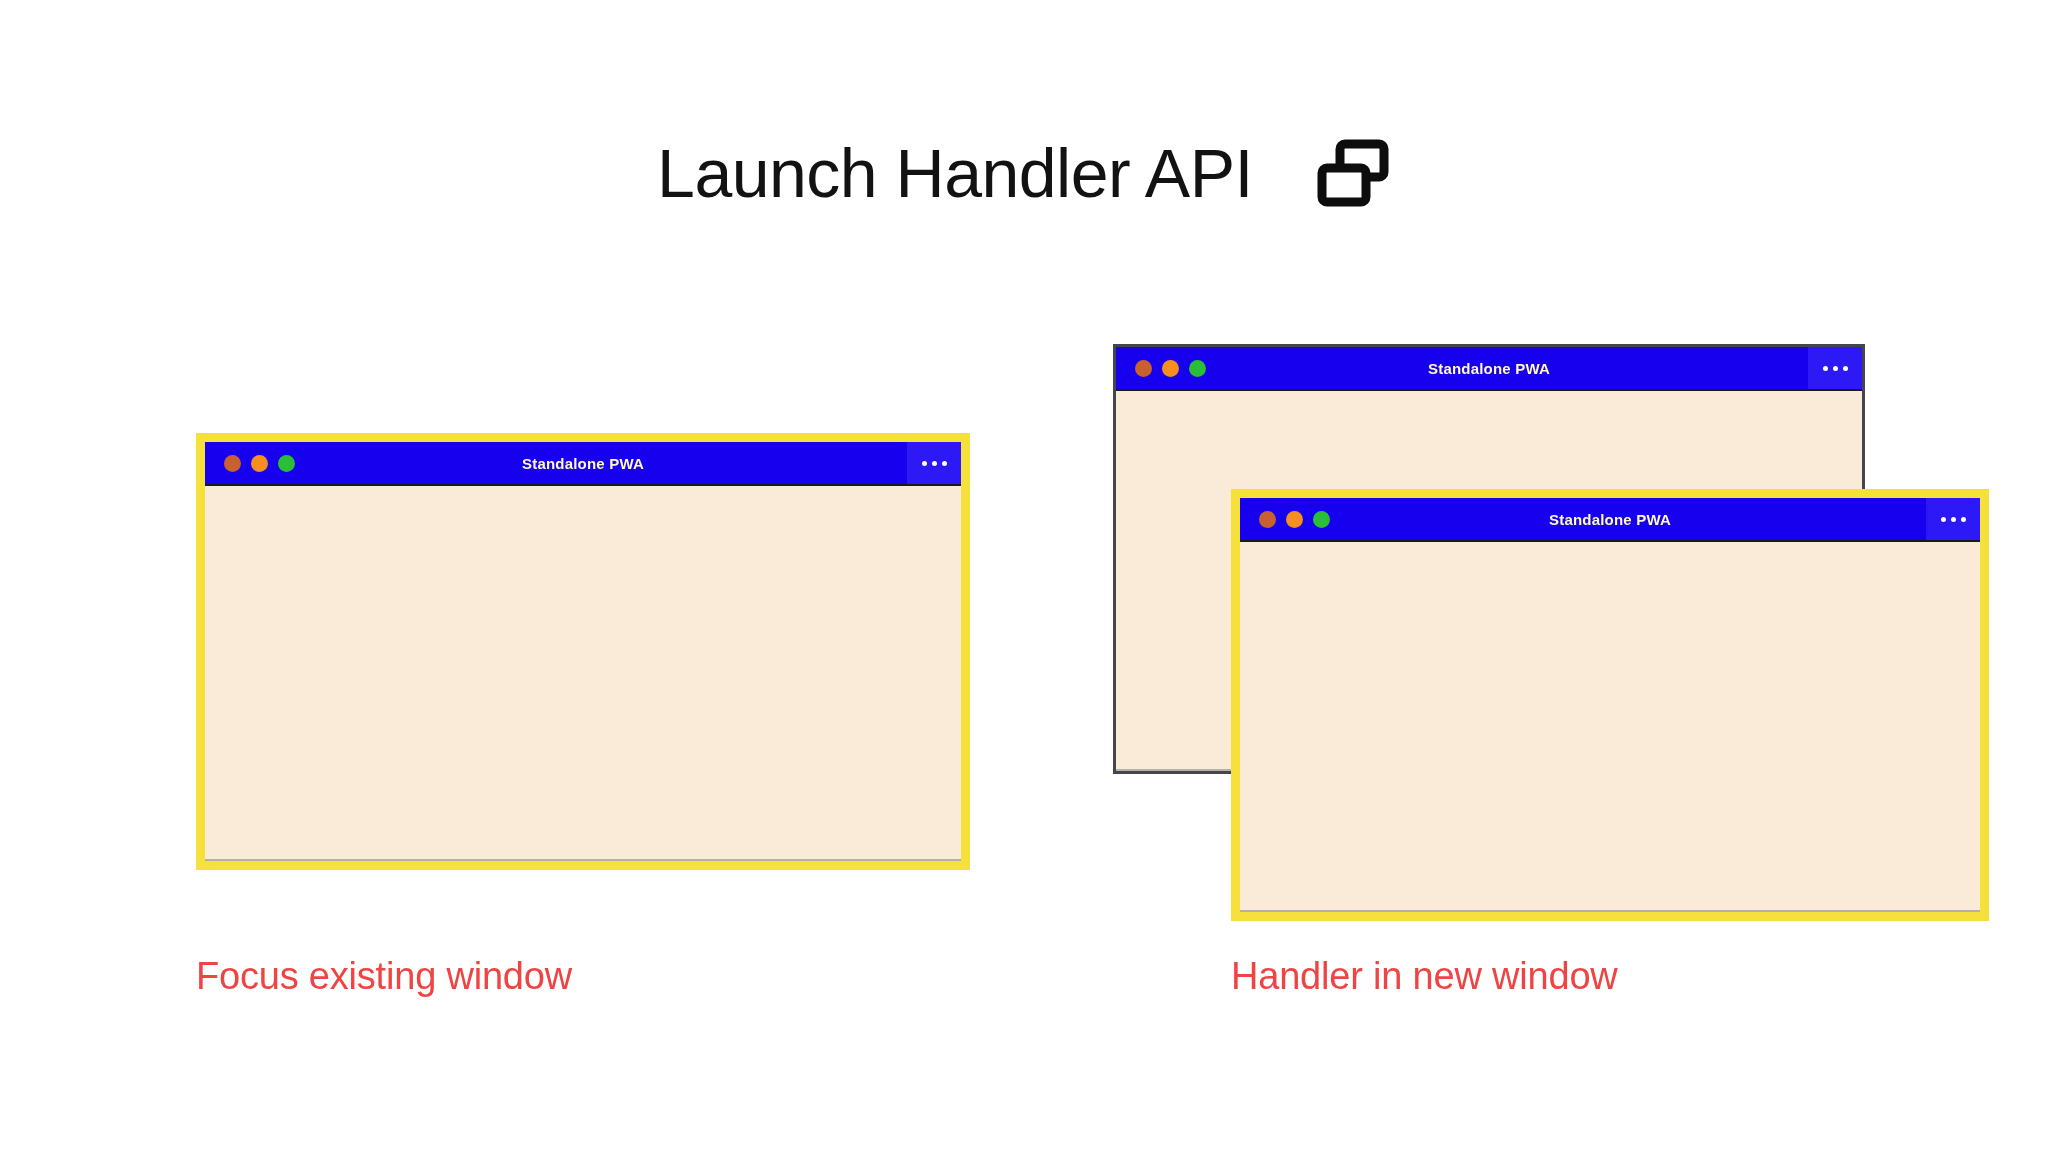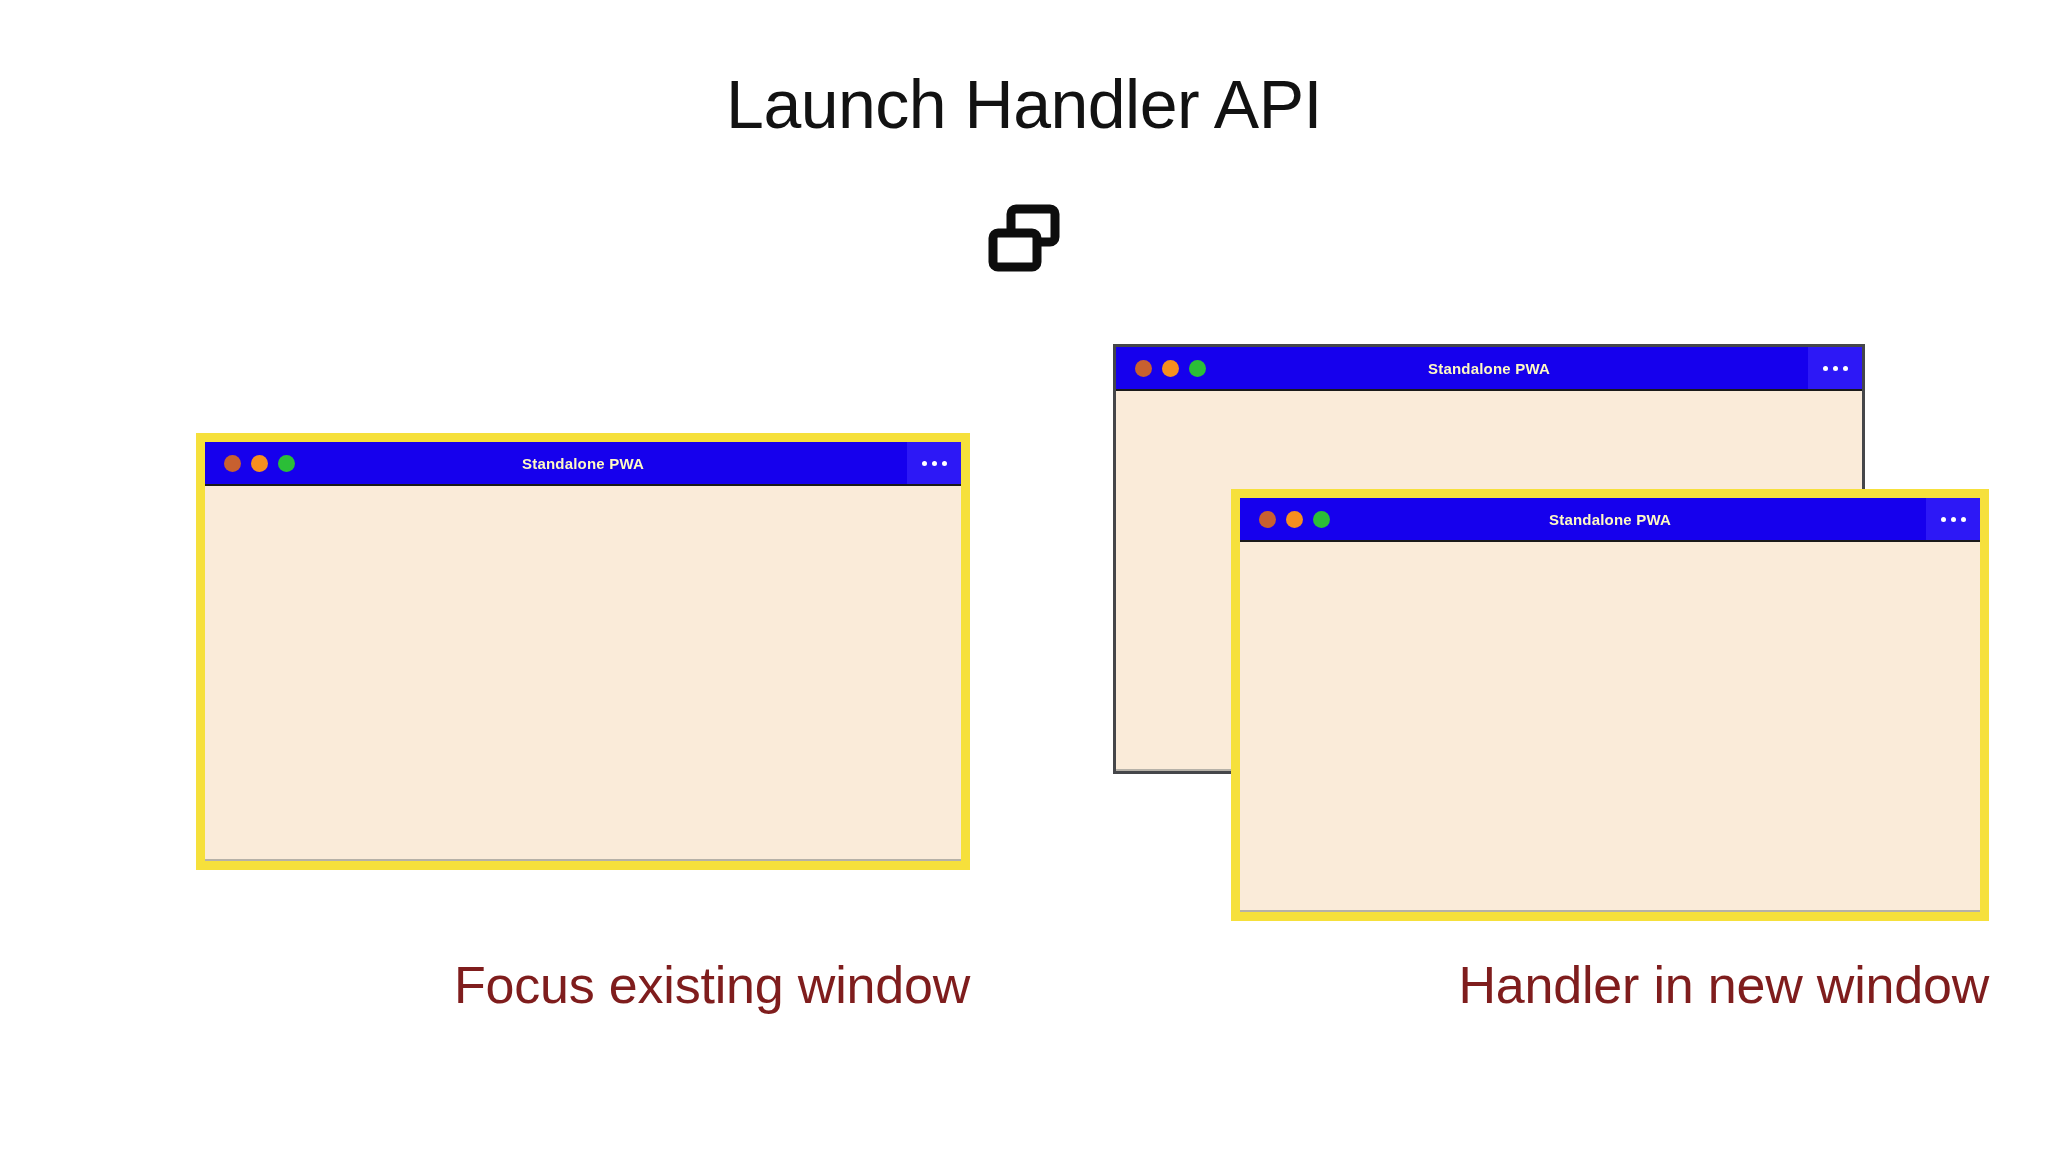--- a/index.html
+++ b/index.html
@@ -20,21 +20,20 @@
   #header {
     position: absolute;
     left: 0;
     top: 118px;
     width: 2048px;
     height: 110px;
     display: flex;
     align-items: center;
     justify-content: center;
     gap: 62px;
-    flex-direction: column;
   }
   #page-title {
     font-size: 68px;
     font-weight: 400;
     color: #121212;
     letter-spacing: -0.5px;
     line-height: 1;
     white-space: nowrap;
   }
   #multi-window-icon {
@@ -155,26 +154,26 @@
   #window-new {
     left: 1231px;
     top: 489px;
     width: 758px;
     height: 432px;
   }
 
   
   .caption {
     position: absolute;
-    font-size: 52px;
+    font-size: 38px;
     font-weight: 400;
-    color: #7f1d1d;
+    color: #ef4444;
     letter-spacing: -0.2px;
     white-space: nowrap;
-    text-align: right;
+    text-align: left;
   }
   #caption-focus-existing {
     left: 196px;
     top: 955px;
     width: 774px;
   }
   #caption-launch-new {
     left: 1231px;
     top: 955px;
     width: 758px;

